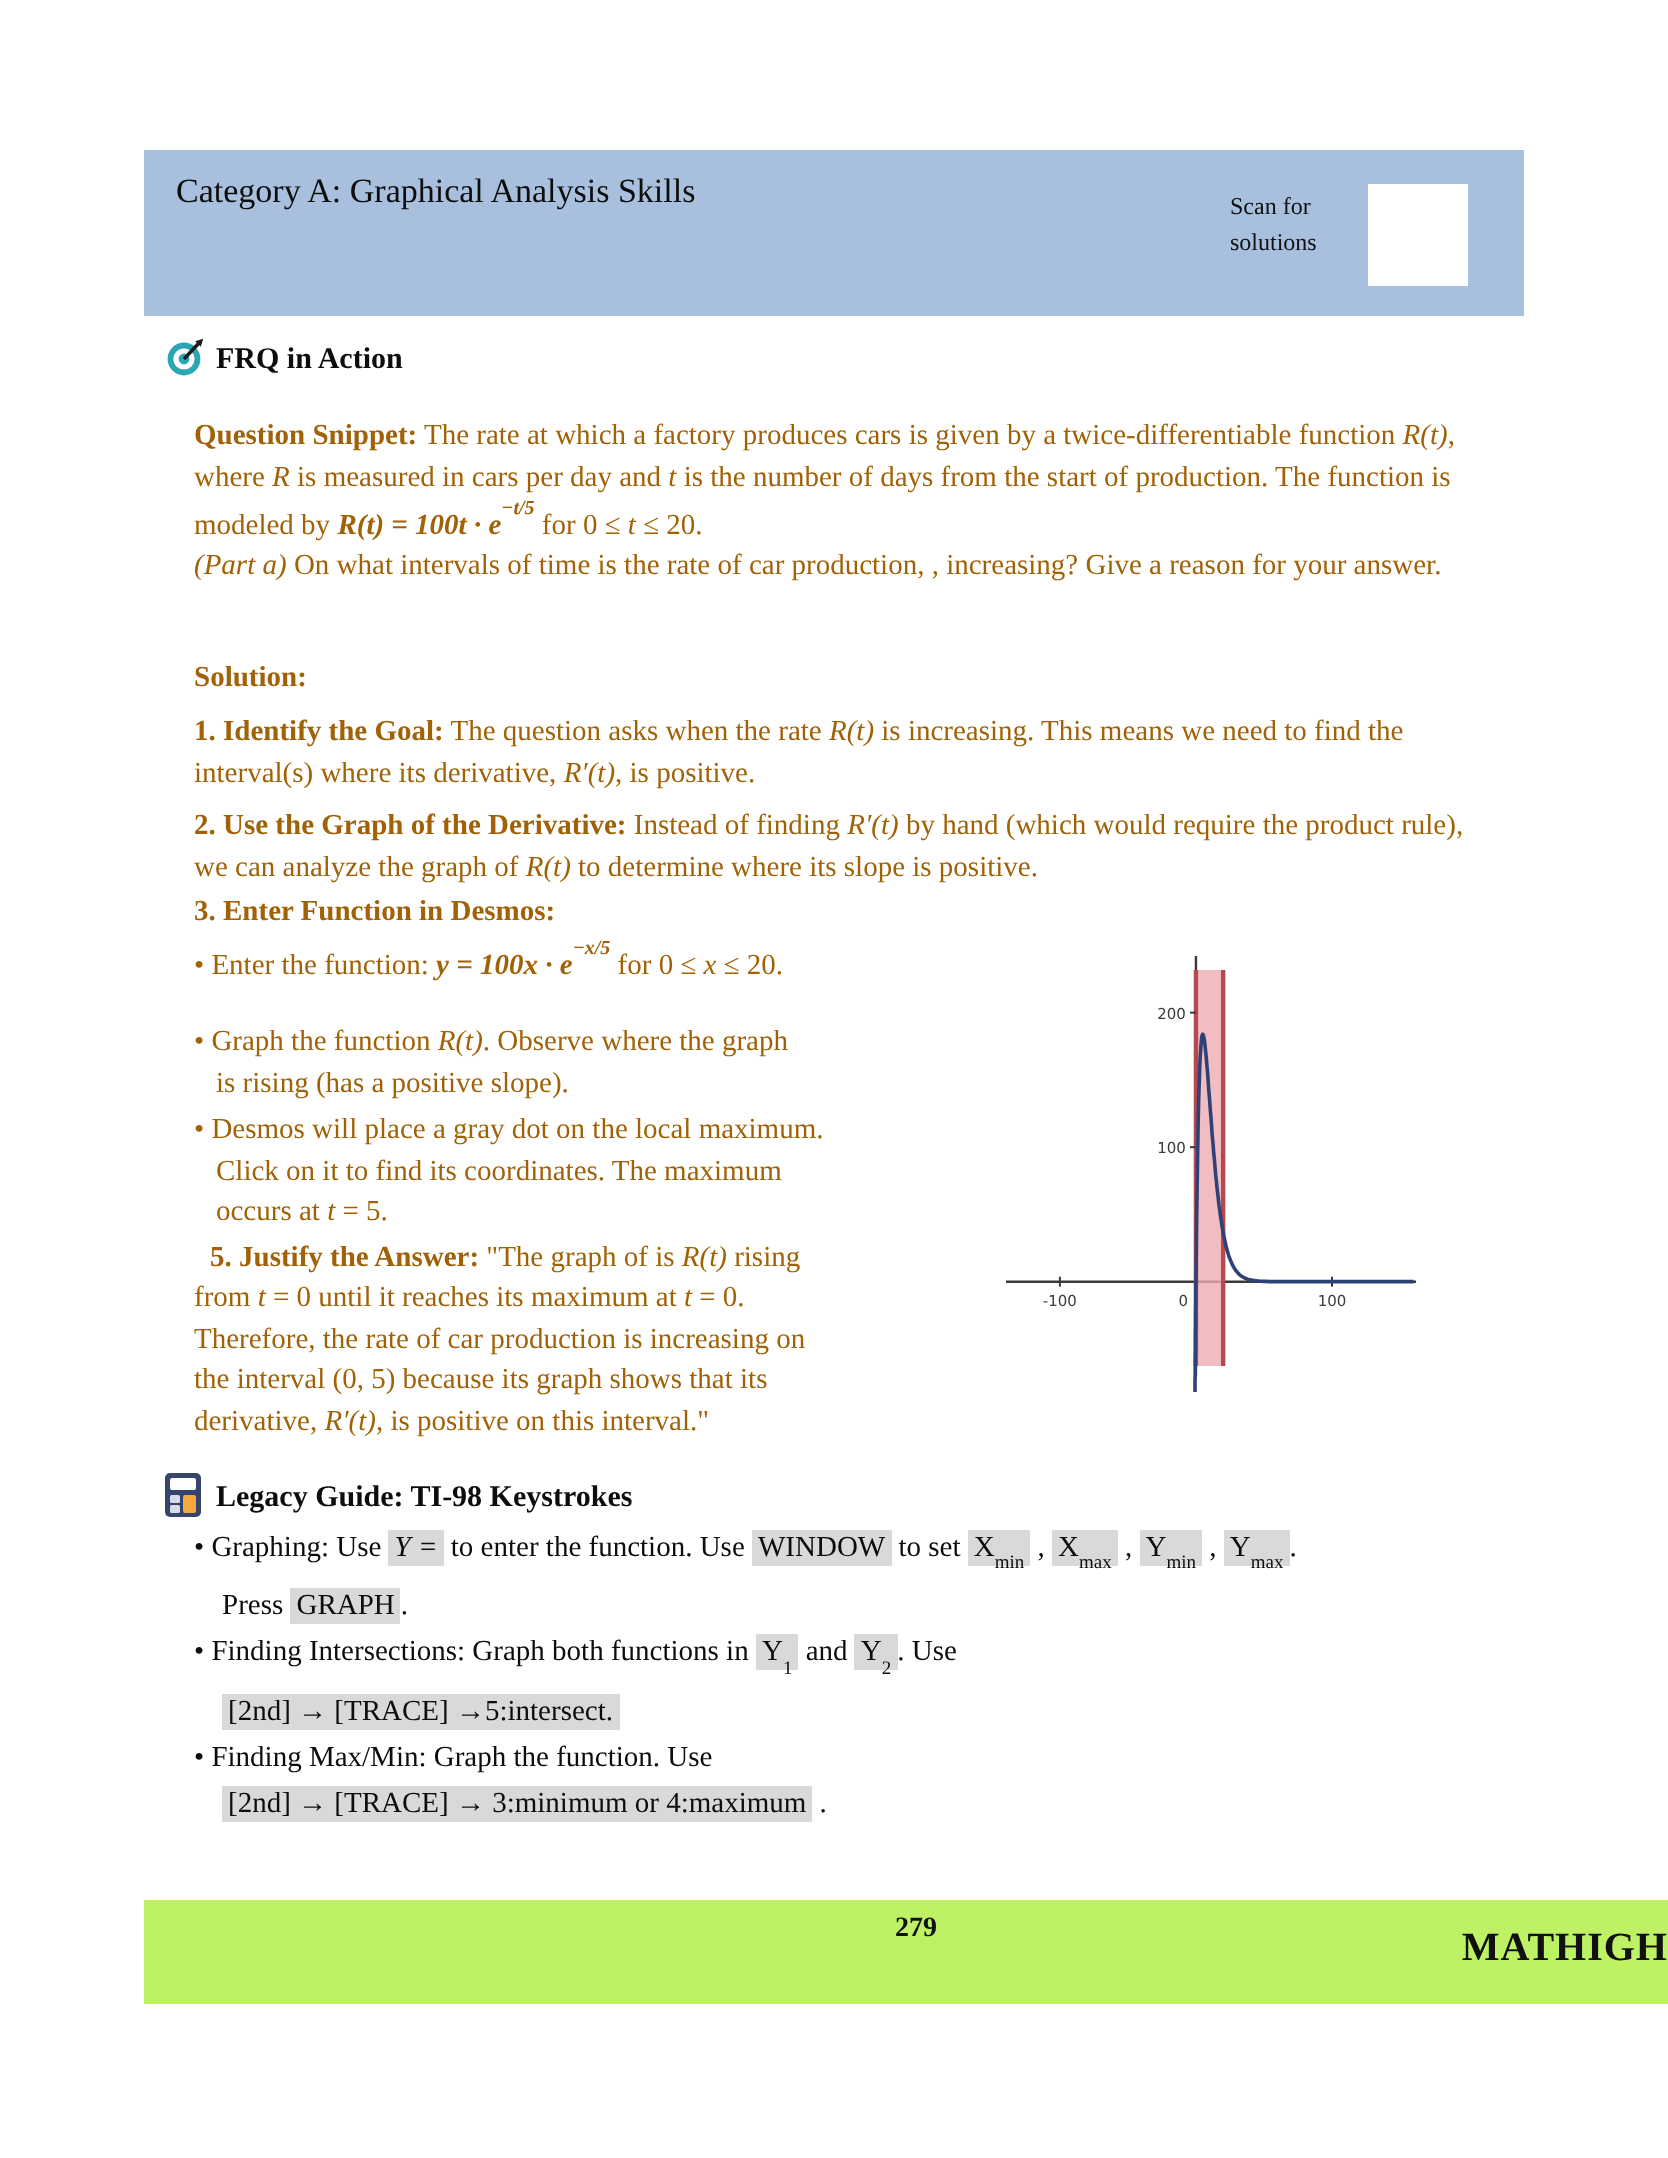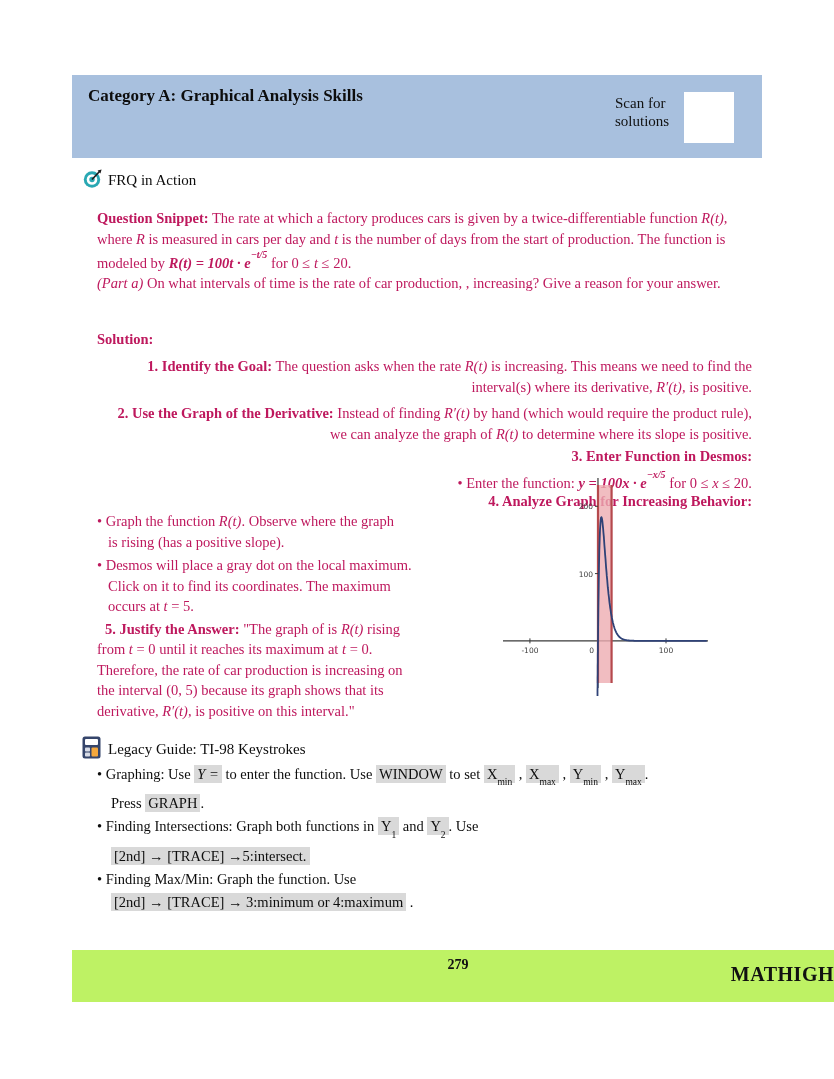--- a/index.html
+++ b/index.html
@@ -1,35 +1,35 @@
 <!DOCTYPE html>
 <html><head>
 <meta charset="utf-8">
 <style>
   html,body{margin:0;padding:0;background:#ffffff;}
   .page{position:relative;width:834px;height:1079px;background:#fff;overflow:hidden;
         font-family:"Liberation Serif",serif;color:#111;}
   .abs{position:absolute;}
   
   .band{position:absolute;left:72px;top:75px;width:690px;height:83px;background:#a8c0de;}
-  .band-title{position:absolute;left:16px;top:11px;font-size:17px;font-weight:bold;color:#0d0d0d;}
+  .band-title{position:absolute;left:16px;top:11px;font-size:17px;font-weight:normal;color:#0d0d0d;}
   .band-sub{position:absolute;left:16px;top:44px;font-size:15px;color:#0d0d0d;}
-  .scan-text{position:absolute;left:543px;top:19px;width:72px;font-size:15px;line-height:18px;color:#111;}
+  .scan-text{position:absolute;left:543px;top:19px;width:72px;font-size:12px;line-height:18px;color:#111;}
   .qr-box{position:absolute;left:612px;top:17px;width:50px;height:51px;background:#ffffff;}
   
-  .sec-head{font-size:15px;font-weight:normal;color:#0d0d0d;}
+  .sec-head{font-size:15px;font-weight:bold;color:#0d0d0d;}
   
-  .para{font-size:14.5px;line-height:20.5px;color:#be185d;}
+  .para{font-size:14.5px;line-height:20.5px;color:#a16207;}
   .b{font-weight:bold;}
   .i{font-style:italic;}
   .m{font-weight:bold;font-style:italic;}
   .m sup, sup.s{font-size:10px;position:relative;top:-0.45em;}
   sub.s{font-size:9.5px;position:relative;top:0.25em;}
   .hl{background:#d9d9d9;padding:1px 3px;}
-  .steps p{margin:0;text-align:right;}
+  .steps p{margin:0;}
   .steps .gap6{margin-bottom:6px;}
   .steps .gap2{margin-bottom:2px;}
   .steps .h{height:20px;}
   .steps .fline{height:25px;line-height:25px;}
   .leftcol{width:432px;}
   .leftcol .blk{margin:0;}
   .ti-list{font-size:14.5px;line-height:23.3px;color:#0d0d0d;}
   .ti-list .bullet{padding-left:14px;text-indent:-14px;margin:0;}
   
   .footer{position:absolute;left:72px;top:950px;width:772px;height:52px;background:#bef264;}
@@ -65,21 +65,20 @@
   <div class="abs para" style="left:97px;top:208px;width:655px;"><span class="b">Question Snippet:</span><span> The rate at which a factory produces cars is given by a twice-differentiable function </span><span class="i">R(t)</span><span>, where </span><span class="i">R</span><span> is measured in cars per day and </span><span class="i">t</span><span> is the number of days from the start of production. The function is modeled by </span><span class="m">R(t) = 100t · e<sup class="s">−t/5</sup></span><span>  for 0 ≤ </span><span class="i">t</span><span> ≤ 20.</span></div>
   <div class="abs para" style="left:97px;top:273px;width:655px;"><span class="i">(Part a)</span><span> On what intervals of time is the rate of car production, , increasing? Give a reason for your answer.</span></div>
 
   <div class="abs para b" style="left:97px;top:329px;">Solution:</div>
 
   <div class="abs para steps" style="left:97px;top:356px;width:655px;">
     <p class="gap6"><span class="b">1. Identify the Goal:</span><span> The question asks when the rate </span><span class="i">R(t)</span><span> is increasing. This means we need to find the interval(s) where its derivative, </span><span class="i">R′(t)</span><span>, is positive.</span></p>
     <p class="gap2"><span class="b">2. Use the Graph of the Derivative:</span><span> Instead of finding </span><span class="i">R′(t)</span><span> by hand (which would require the product rule), we can analyze the graph of </span><span class="i">R(t)</span><span> to determine where its slope is positive.</span></p>
     <p class="h"><span class="b">3. Enter Function in Desmos:</span></p>
     <p class="fline"><span>• Enter the function: </span><span class="m">y = 100x · e<sup class="s">−x/5</sup></span><span> for 0 ≤ </span><span class="i">x</span><span> ≤ 20.</span></p>
-    <p class="h"><span class="b">4. Analyze Graph for Increasing Behavior:</span></p>
   </div>
 
   <div class="abs para leftcol" style="left:97px;top:511px;">
     <p class="blk" style="padding-left:11px;text-indent:-11px;"><span>• Graph the function </span><span class="i">R(t)</span><span>. Observe where the graph</span><br><span>is rising (has a positive slope).</span></p>
     <p class="blk" style="margin-top:3px;padding-left:11px;text-indent:-11px;"><span>• Desmos will place a gray dot on the local maximum.</span><br><span>Click on it to find its coordinates. The maximum</span><br><span>occurs at </span><span class="i">t</span><span> = 5.</span></p>
     <p class="blk" style="margin-top:2px;text-indent:8px;"><span class="b">5. Justify the Answer:</span><span> "The graph of  is </span><span class="i">R(t)</span><span> rising</span><br><span>from </span><span class="i">t</span><span> = 0 until it reaches its maximum at </span><span class="i">t</span><span> = 0.</span><br><span>Therefore, the rate of car production is increasing on</span><br><span>the interval (0, 5) because its graph shows that its</span><br><span>derivative, </span><span class="i">R′(t)</span><span>, is positive on this interval."</span></p>
   </div>
 
   <div class="graph">
     <svg id="graph-svg" width="215" height="226" viewBox="0 0 215 226">

